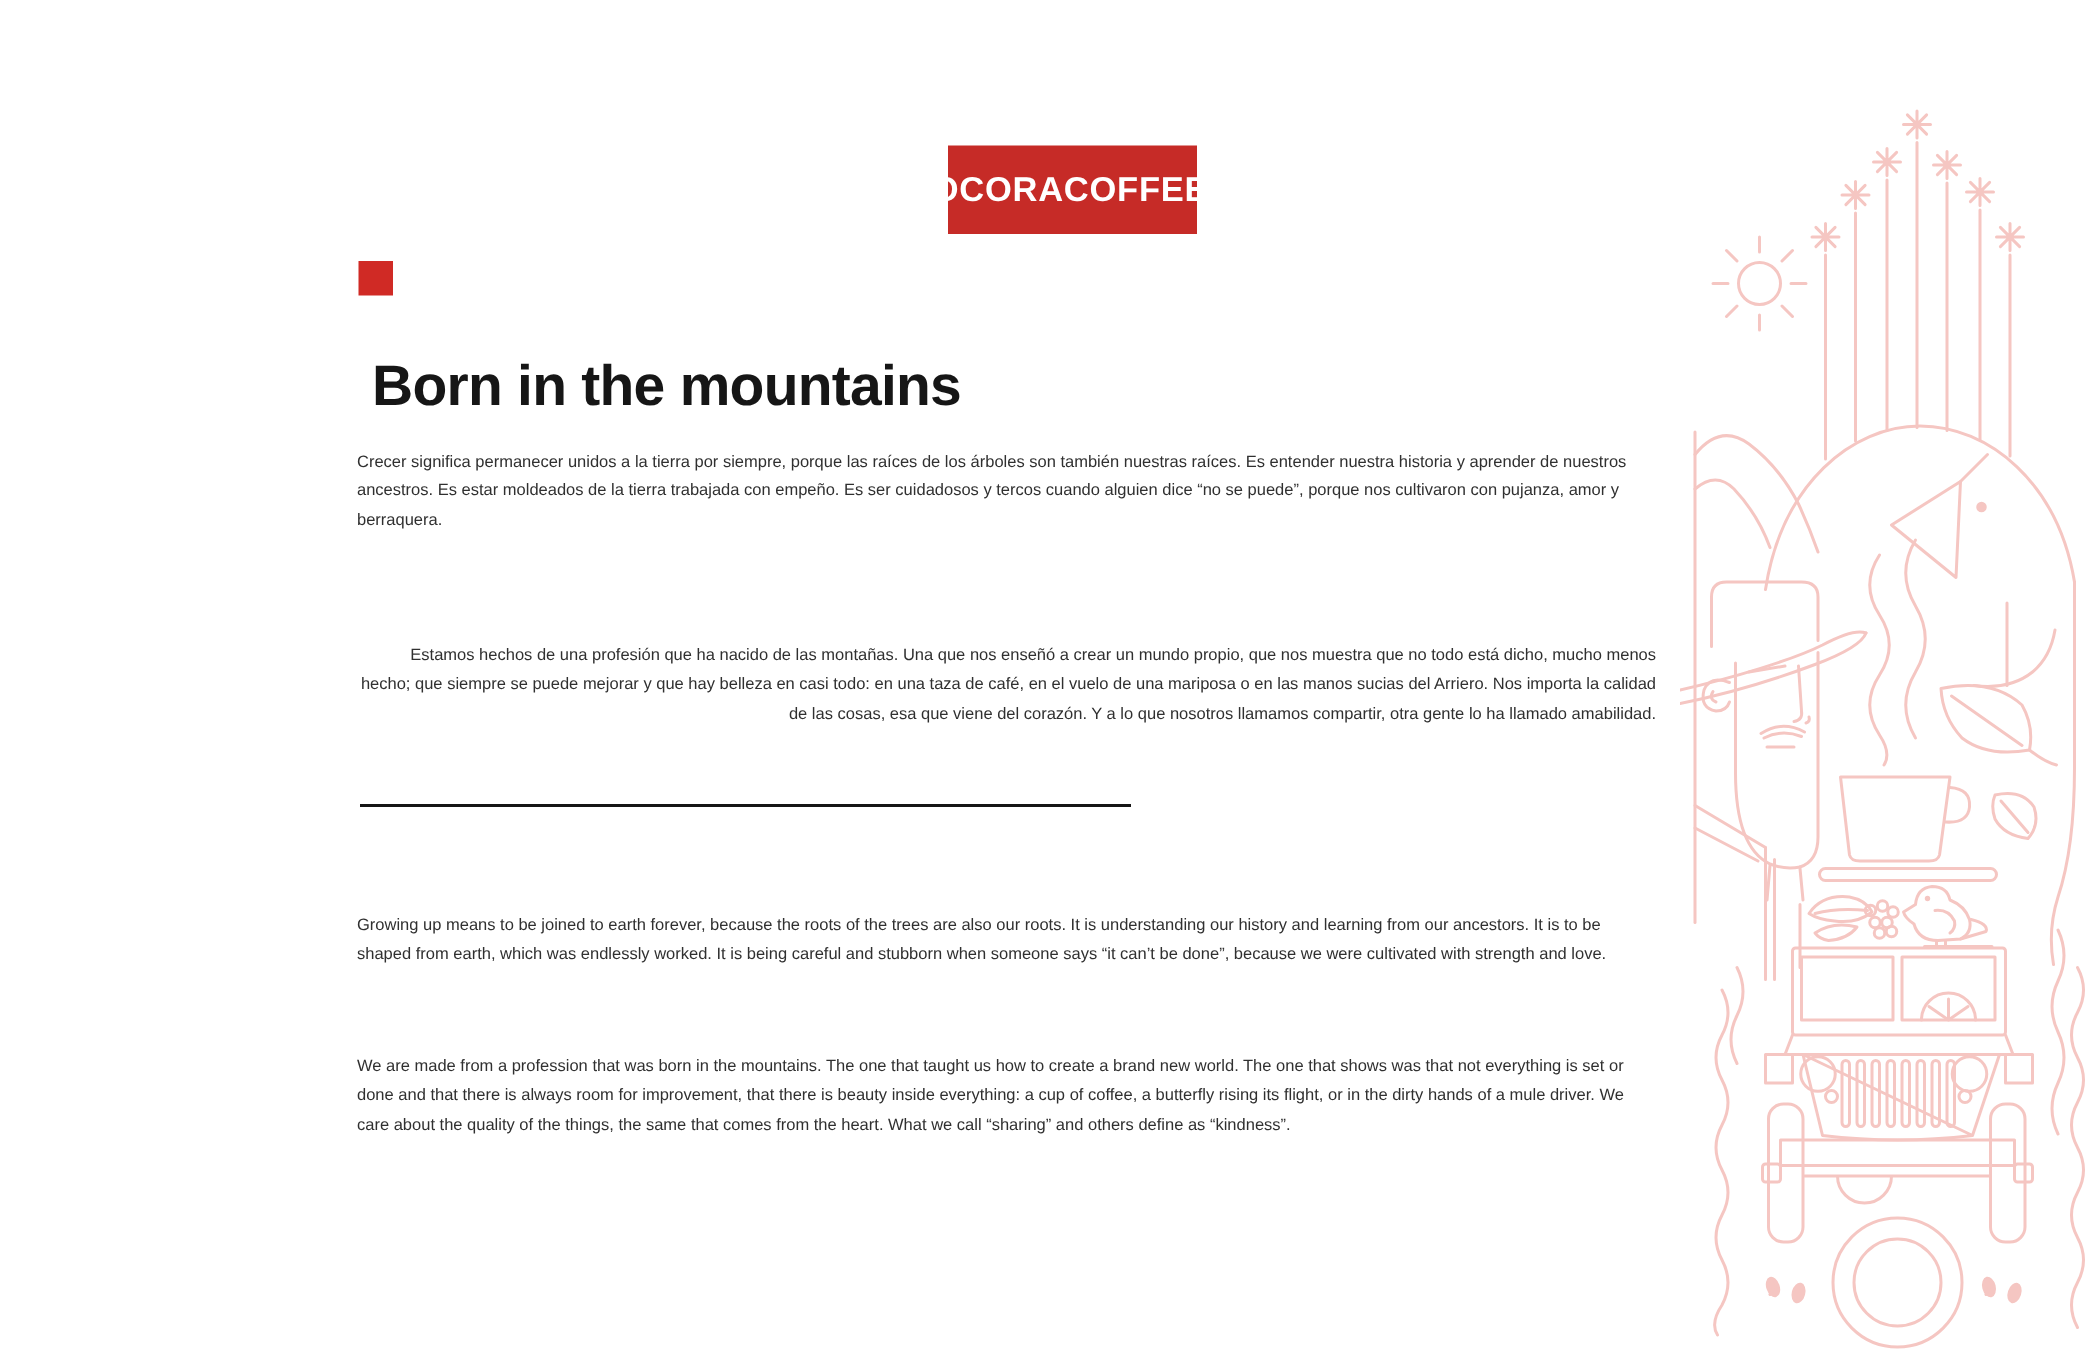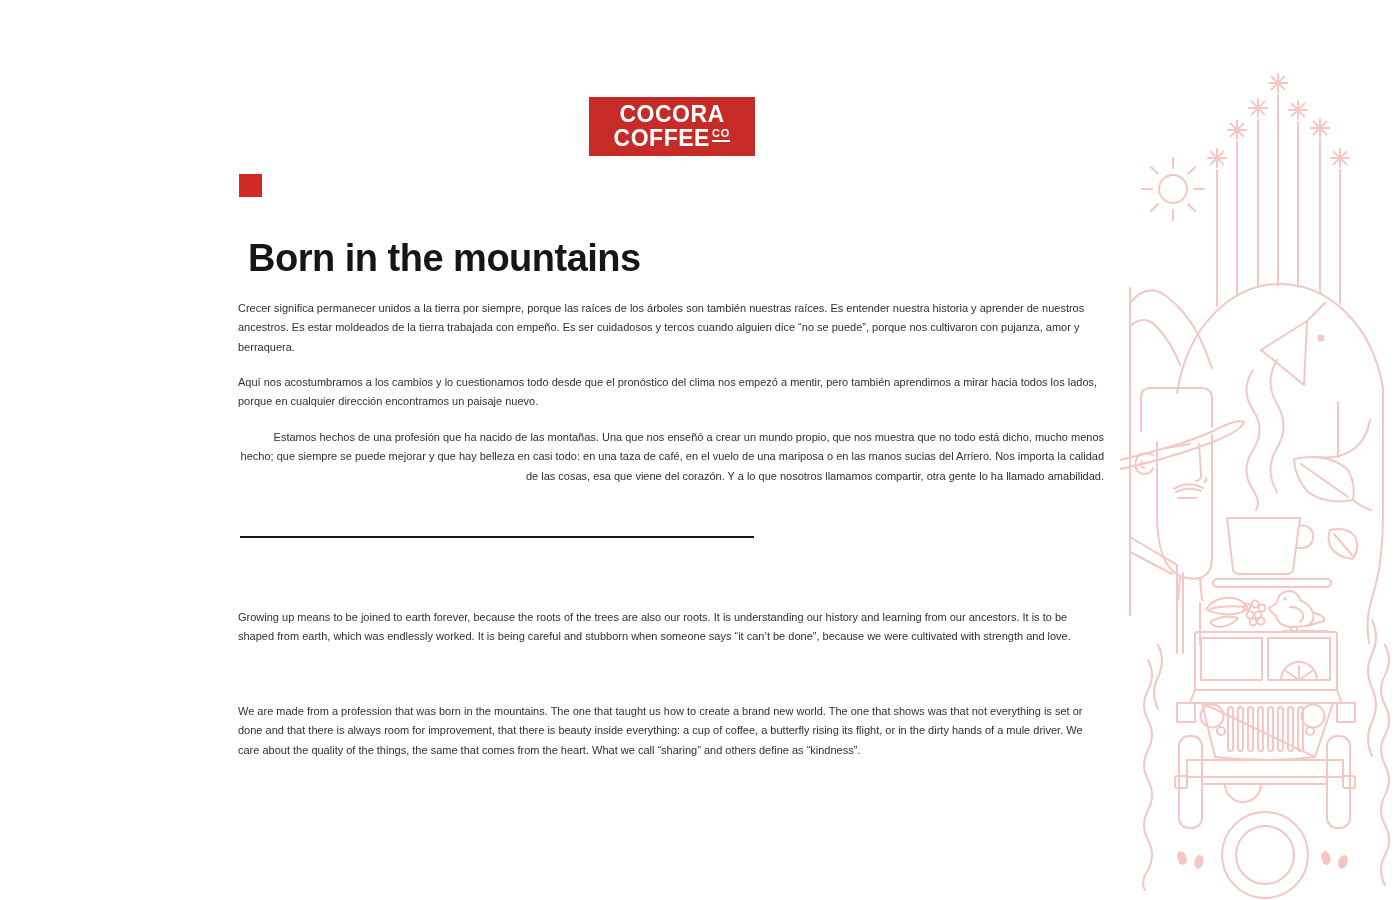--- a/index.html
+++ b/index.html
@@ -8,22 +8,22 @@
     --square-red:#d02a25;
     --ink:#161616;
     --body-ink:#303030;
     --pink:#f5c6c2;
   }
   #page{
     position:relative;width:1400px;height:900px;background:#fff;
     font-family:"Liberation Sans","DejaVu Sans",sans-serif;overflow:hidden;
   }
   .logo{
-    position:absolute;left:589px;top:97px;width:166px;height:59px;
-    background:var(--logo-red);color:#fff;display:flex;flex-direction:column;
+    position:absolute;left:632px;top:97px;width:166px;height:59px;
+    background:var(--logo-red);color:#fff;display:flex;flex-direction:row;
     align-items:center;justify-content:center;line-height:1.02;
     font-weight:700;letter-spacing:.5px;cursor:pointer;
   }
   .logo .l1{font-size:23px;}
   .logo .l2{font-size:23px;display:flex;align-items:flex-start;}
   .logo .suffix{
     font-size:11px;margin-left:2px;margin-top:1px;
     border-bottom:2.5px solid #fff;padding-bottom:1px;letter-spacing:1px;
   }
   .accent-square{
@@ -65,21 +65,20 @@
       <span>COFFEE</span>
       <span class="suffix">CO</span>
     </div>
   </div>
 
   <div class="accent-square"></div>
 
   <h1 class="title">Born in the mountains</h1>
 
   <p class="para p-es1">Crecer significa permanecer unidos a la tierra por siempre, porque las raíces de los árboles son también nuestras raíces. Es entender nuestra historia y aprender de nuestros ancestros. Es estar moldeados de la tierra trabajada con empeño. Es ser cuidadosos y tercos cuando alguien dice “no se puede”, porque nos cultivaron con pujanza, amor y berraquera.</p>
-  <p class="para p-es2">Aquí nos acostumbramos a los cambios y lo cuestionamos todo desde que el pronóstico del clima nos empezó a mentir, pero también aprendimos a mirar hacia todos los lados, porque en cualquier dirección encontramos un paisaje nuevo.</p>
   <p class="para p-es3">Estamos hechos de una profesión que ha nacido de las montañas. Una que nos enseñó a crear un mundo propio, que nos muestra que no todo está dicho, mucho menos hecho; que siempre se puede mejorar y que hay belleza en casi todo: en una taza de café, en el vuelo de una mariposa o en las manos sucias del Arriero. Nos importa la calidad de las cosas, esa que viene del corazón. Y a lo que nosotros llamamos compartir, otra gente lo ha llamado amabilidad.</p>
 
   <div class="divider"></div>
 
   <p class="para p-en1">Growing up means to be joined to earth forever, because the roots of the trees are also our roots. It is understanding our history and learning from our ancestors. It is to be shaped from earth, which was endlessly worked. It is being careful and stubborn when someone says “it can’t be done”, because we were cultivated with strength and love.</p>
   <p class="para p-en3">We are made from a profession that was born in the mountains. The one that taught us how to create a brand new world. The one that shows was that not everything is set or done and that there is always room for improvement, that there is beauty inside everything: a cup of coffee, a butterfly rising its flight, or in the dirty hands of a mule driver. We care about the quality of the things, the same that comes from the heart. What we call “sharing” and others define as “kindness”.</p>
 
   <div class="illustration">
     <svg width="280" height="840" viewBox="0 0 280 840">
 

